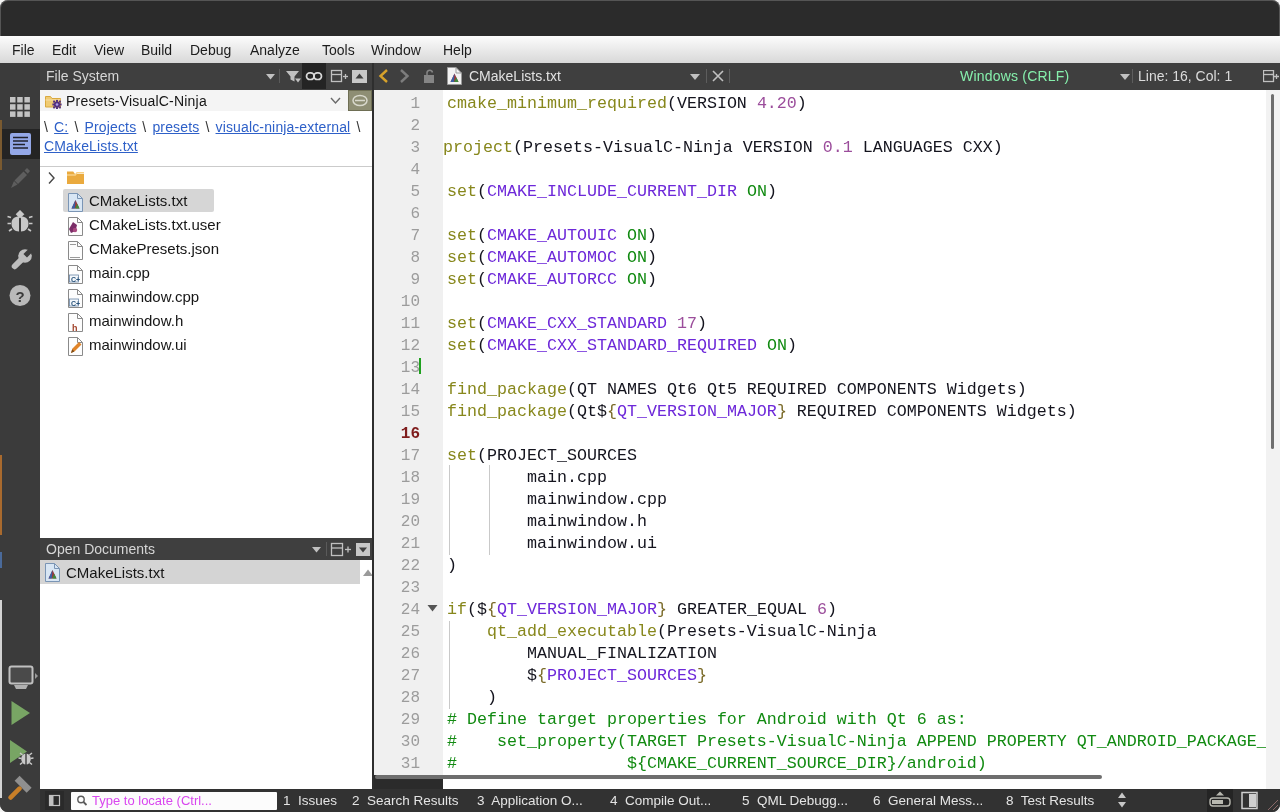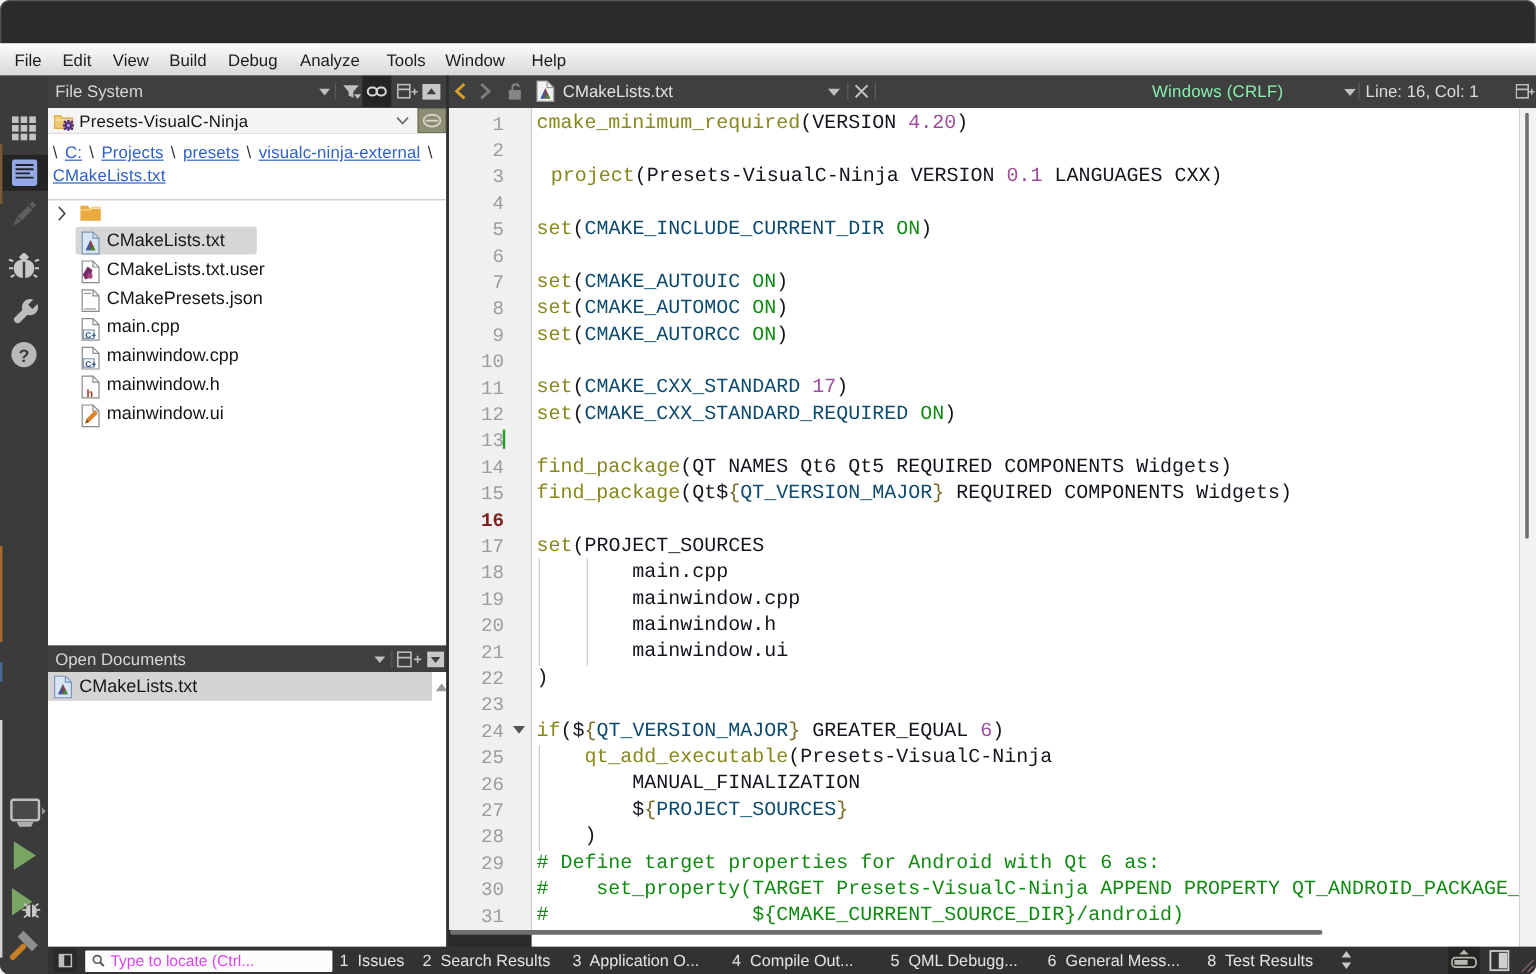--- a/index.html
+++ b/index.html
@@ -35,21 +35,21 @@
 #edbar { left:372px; top:63px; width:908px; height:27px; background:#3f3f3f; }
 #gutter { left:374px; top:90px; width:69px; height:685px; background:#f0f0f0; }
 #splitter { left:372px; top:63px; width:2px; height:726px; background:#2e2e2e; }
 #codearea { left:443px; top:90px; width:823px; height:699px; background:#fff; overflow:hidden; }
 #scrolltrack { left:1266px; top:90px; width:14px; height:699px; background:#f2f2f2; }
 #vhandle { left:1271px; top:94px; width:3px; height:355px; background:#6e6e6e; border-radius:2px; }
 #hscroll { left:375px; top:775px; width:727px; height:4px; background:#6e6e6e; border-radius:2px; }
 .lnum { right:23px; width:60px; text-align:right; height:22px; line-height:22px; font-family:"Liberation Mono", monospace; font-size:16px; color:#9c9c9c; }
 .code { font-family:"Liberation Mono", monospace; font-size:16.66px; line-height:22px; white-space:pre; color:#14141e; height:22px; }
 .cmd { color:#87871c; }
-.var { color:#0c4a6e; }
+.var { color:#6d28d9; }
 .num { color:#9b4d9b; }
 .grn { color:#118a11; }
 .brc { color:#7a6a28; }
 .guide { width:1px; background:#c9c9c9; }
 
 #bottombar { left:40px; top:789px; width:1240px; height:23px; background:#323232; }
 #searchbox { left:31px; top:3px; width:206px; height:18px; background:#fcfcfc; border-radius:1px; }
 .btab { top:0; height:23px; line-height:24px; font-size:13.5px; color:#e4e4e4; }
 </style>
 </head>
@@ -347,21 +347,21 @@
 <div class="abs" id="splitter"></div>
 <div class="abs" style="left:0;top:120px;width:2px;height:50px;background:#7a5a30"></div>
 <div class="abs" style="left:0;top:455px;width:2px;height:80px;background:#a96a2e"></div>
 <div class="abs" style="left:0;top:552px;width:2px;height:16px;background:#4a6a9a"></div>
 <div class="abs" style="left:0;top:600px;width:2px;height:198px;background:#d3d3d3"></div>
 <div class="abs" id="codearea">
   <div class="abs guide" style="left:6px;top:375px;height:90px"></div>
   <div class="abs guide" style="left:46px;top:375px;height:90px"></div>
   <div class="abs guide" style="left:6px;top:531px;height:88px"></div>
   <div class="abs code" style="left:4px;top:3px"><span class="cmd">cmake_minimum_required</span>(VERSION <span class="num">4.20</span>)</div>
-  <div class="abs code" style="left:16px;top:47px"><span class="cmd">project</span>(Presets-VisualC-Ninja VERSION <span class="num">0.1</span> LANGUAGES CXX)</div>
+  <div class="abs code" style="left:0;top:47px"><span class="cmd">project</span>(Presets-VisualC-Ninja VERSION <span class="num">0.1</span> LANGUAGES CXX)</div>
   <div class="abs code" style="left:4px;top:91px"><span class="cmd">set</span>(<span class="var">CMAKE_INCLUDE_CURRENT_DIR</span> <span class="grn">ON</span>)</div>
   <div class="abs code" style="left:4px;top:135px"><span class="cmd">set</span>(<span class="var">CMAKE_AUTOUIC</span> <span class="grn">ON</span>)</div>
   <div class="abs code" style="left:4px;top:157px"><span class="cmd">set</span>(<span class="var">CMAKE_AUTOMOC</span> <span class="grn">ON</span>)</div>
   <div class="abs code" style="left:4px;top:179px"><span class="cmd">set</span>(<span class="var">CMAKE_AUTORCC</span> <span class="grn">ON</span>)</div>
   <div class="abs code" style="left:4px;top:223px"><span class="cmd">set</span>(<span class="var">CMAKE_CXX_STANDARD</span> <span class="num">17</span>)</div>
   <div class="abs code" style="left:4px;top:245px"><span class="cmd">set</span>(<span class="var">CMAKE_CXX_STANDARD_REQUIRED</span> <span class="grn">ON</span>)</div>
   <div class="abs code" style="left:4px;top:289px"><span class="cmd">find_package</span>(QT NAMES Qt6 Qt5 REQUIRED COMPONENTS Widgets)</div>
   <div class="abs code" style="left:4px;top:311px"><span class="cmd">find_package</span>(Qt$<span class="brc">{</span><span class="var">QT_VERSION_MAJOR</span><span class="brc">}</span> REQUIRED COMPONENTS Widgets)</div>
   <div class="abs code" style="left:4px;top:355px"><span class="cmd">set</span>(PROJECT_SOURCES</div>
   <div class="abs code" style="left:4px;top:377px">        main.cpp</div>

